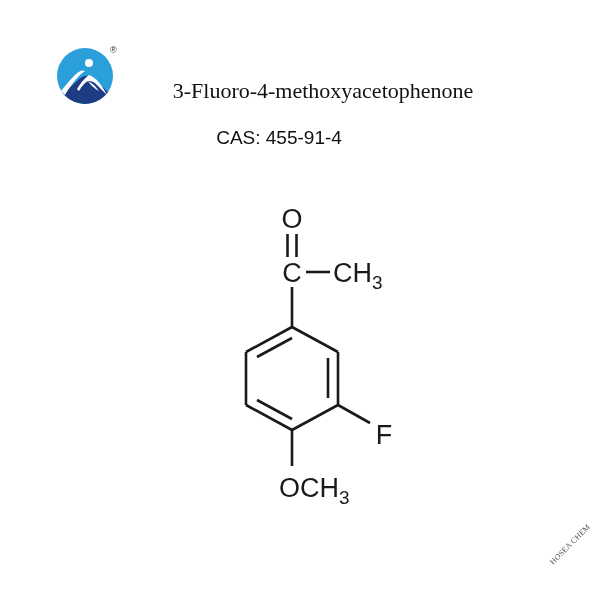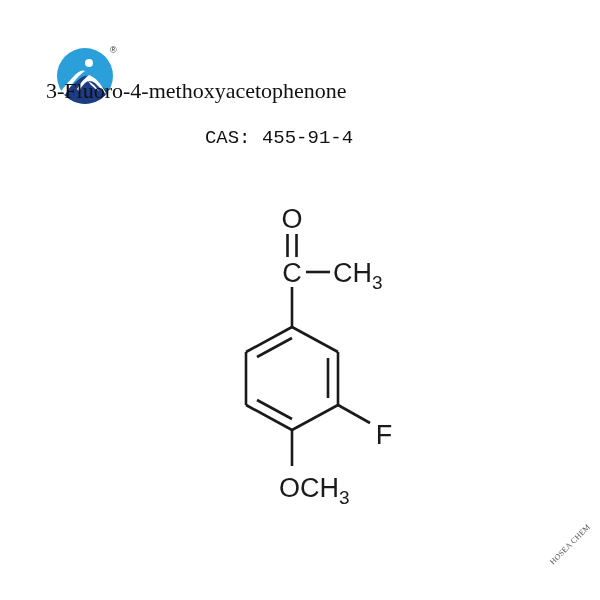--- a/index.html
+++ b/index.html
@@ -20,34 +20,35 @@
       width: 70px;
       height: 62px;
     }
     .title {
       position: absolute;
       left: 0;
       top: 76px;
       width: 600px;
       padding-left: 46px;
       box-sizing: border-box;
+      text-align: center;
       font-family: "Liberation Serif", "DejaVu Serif", serif;
       font-size: 22px;
       color: #111111;
       line-height: 30px;
     }
     .cas {
       position: absolute;
       left: 0;
       top: 126px;
       width: 512px;
       padding-left: 46px;
       box-sizing: border-box;
       text-align: center;
-      font-family: Liberation Mono, monospace;
+      font-family: Liberation Sans, sans-serif;
       font-size: 19px;
       color: #111111;
       line-height: 24px;
     }
     .structure {
       position: absolute;
       left: 0;
       top: 0;
       width: 600px;
       height: 600px;

